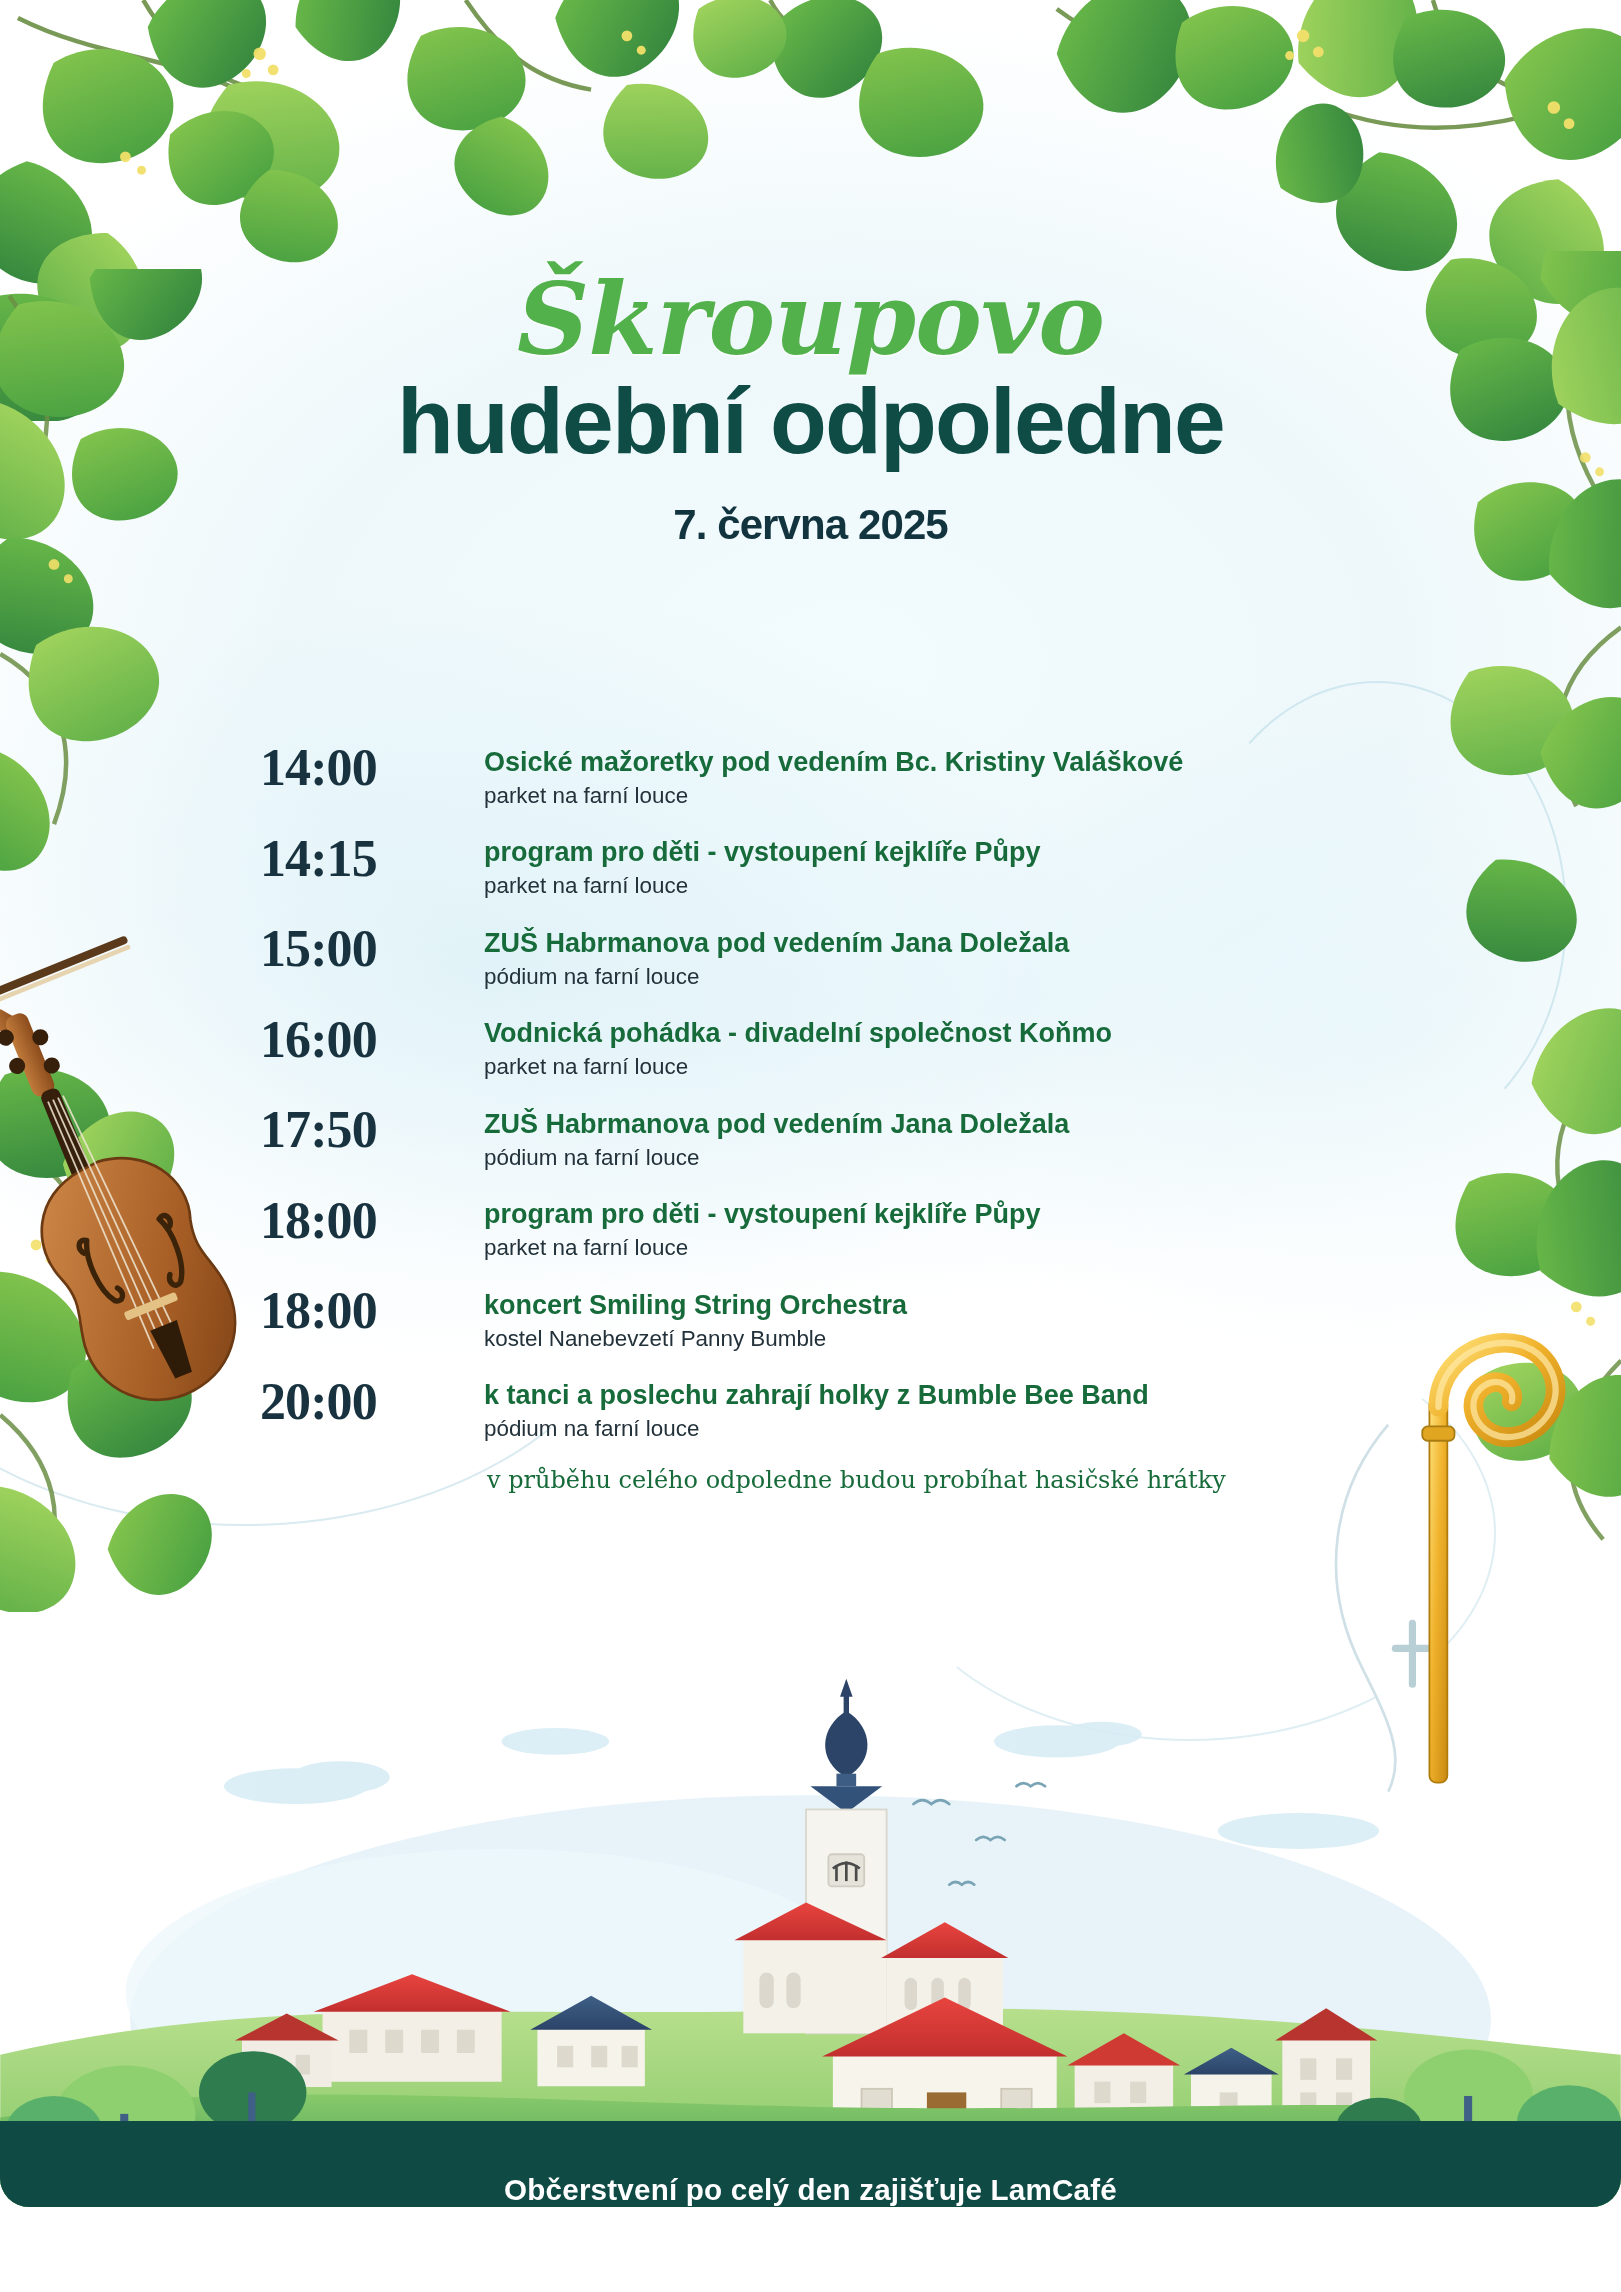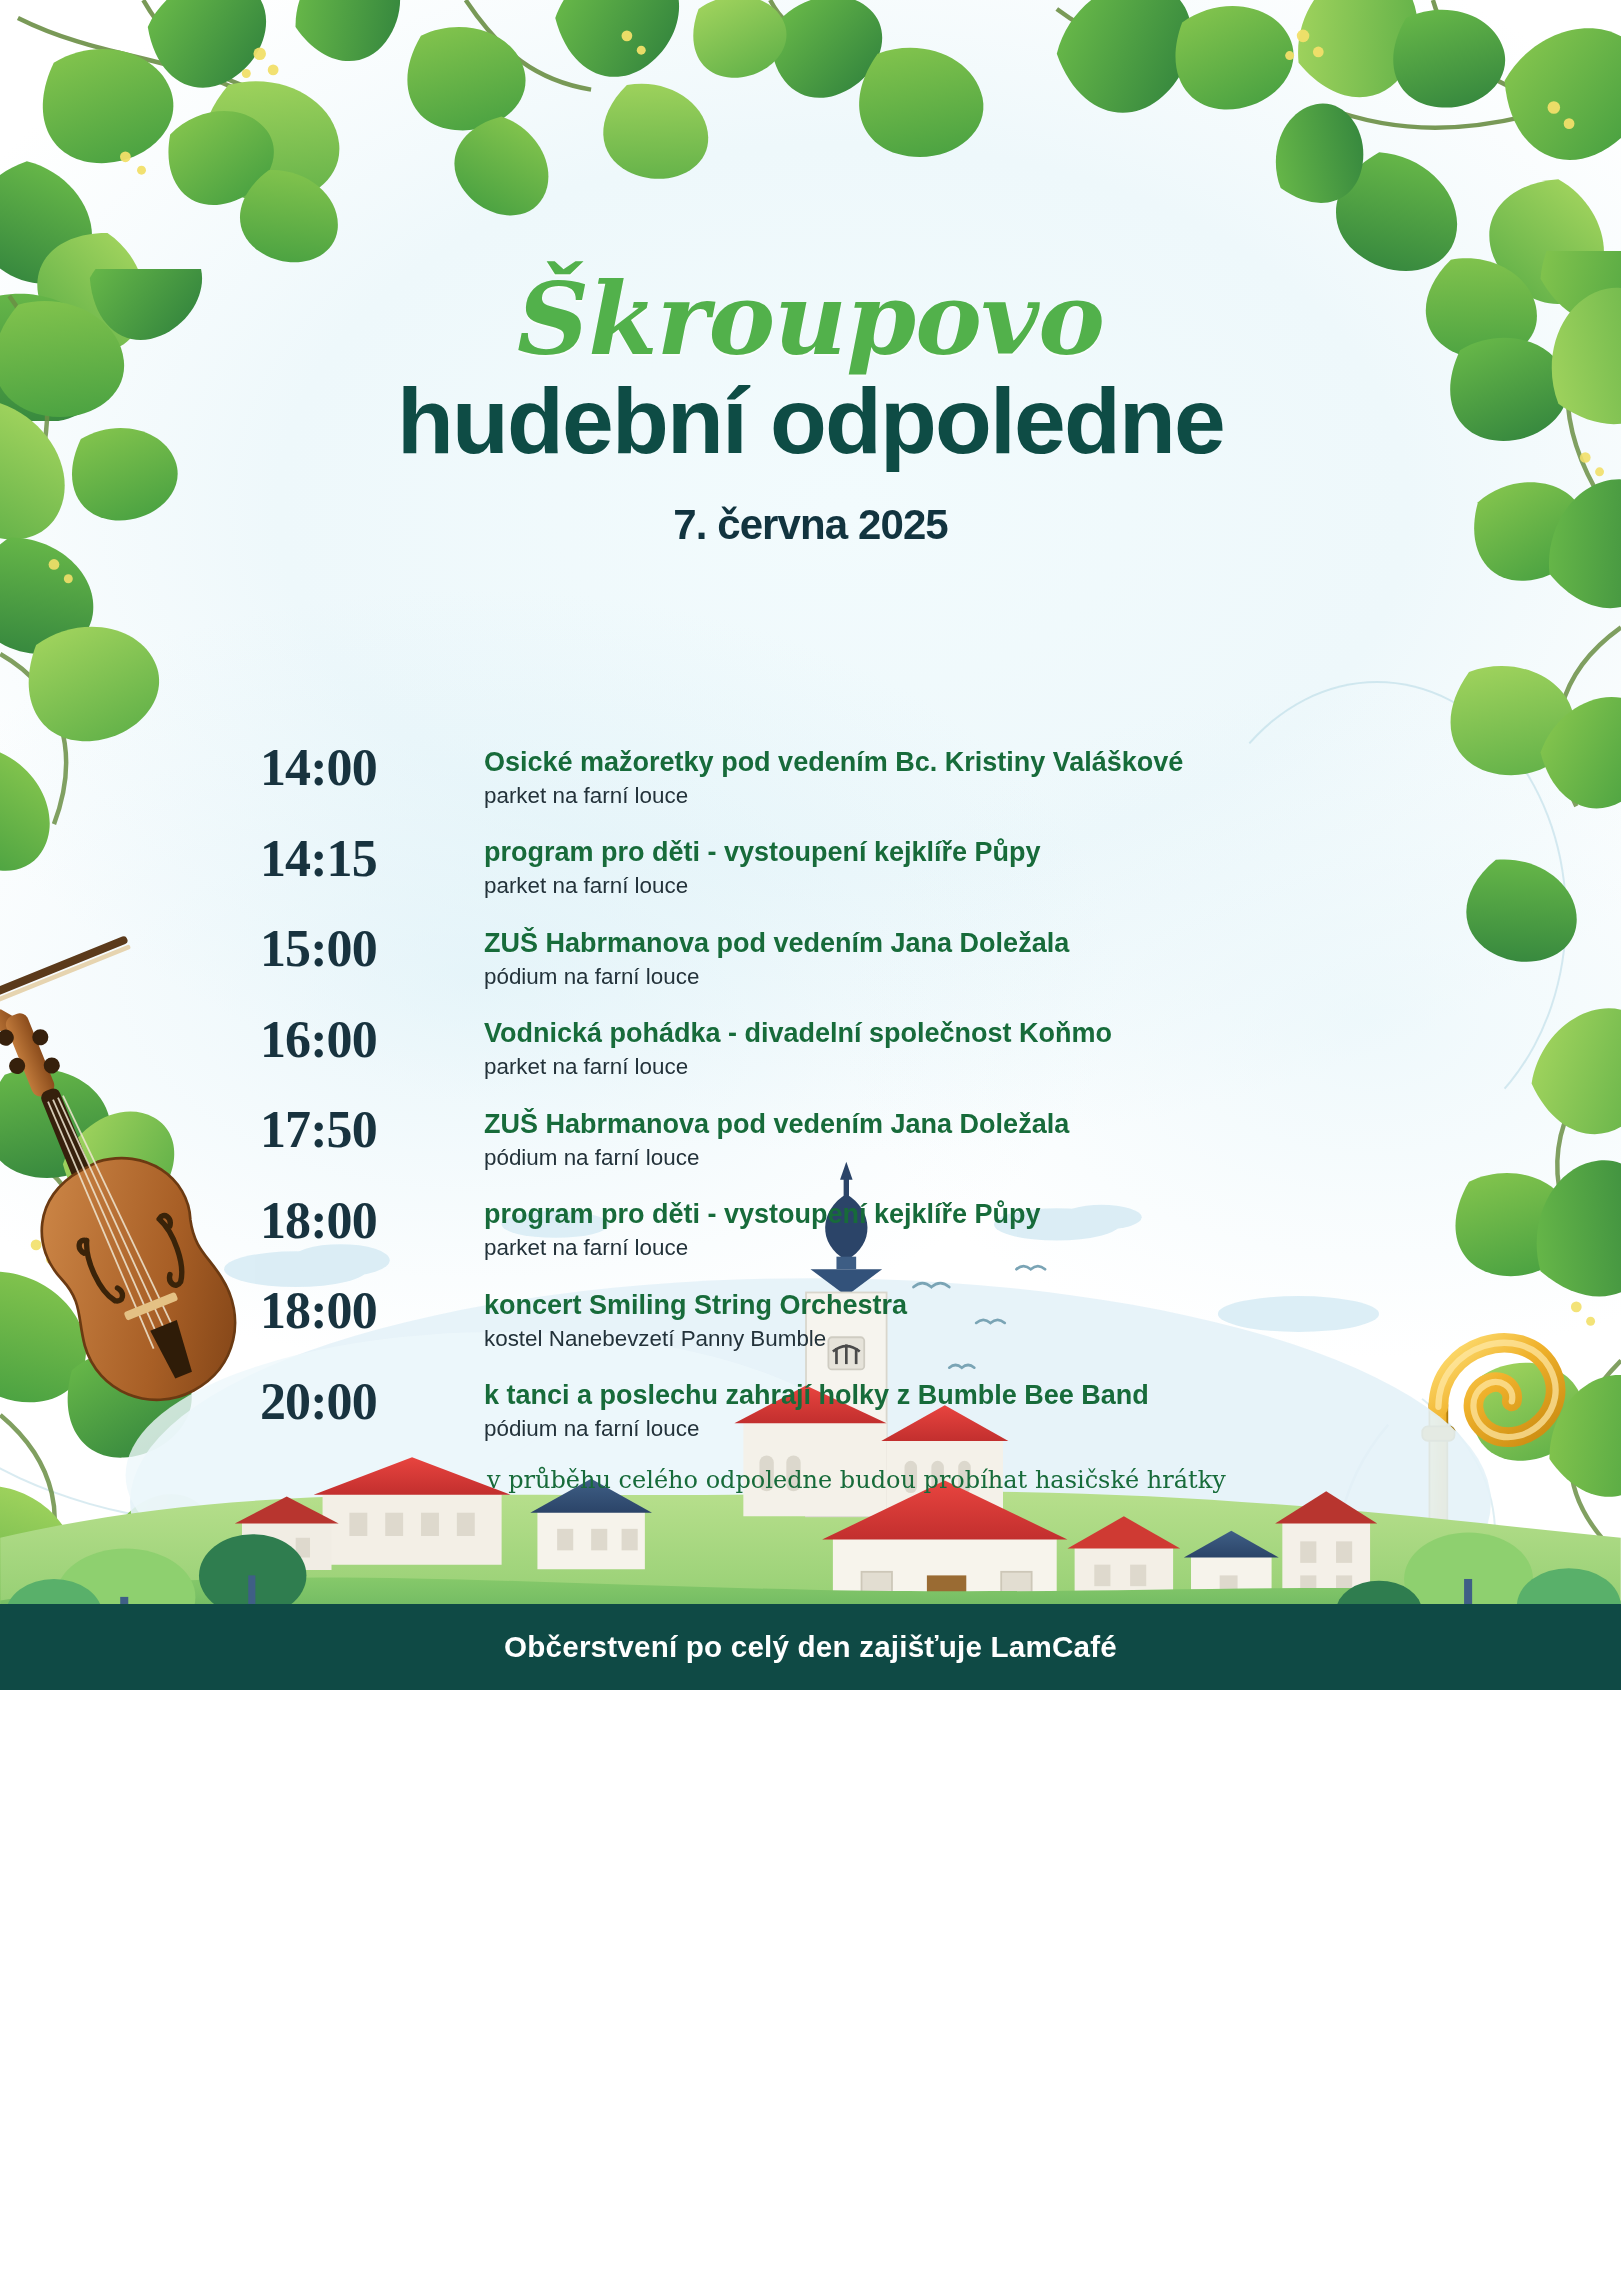--- a/index.html
+++ b/index.html
@@ -10,25 +10,26 @@
     width: 1621px;
     height: 2293px;
     font-family: "Liberation Sans", sans-serif;
     background: #ffffff;
     overflow: hidden;
   }
 
   .poster {
     position: relative;
     width: 1621px;
-    height: 1690px;
+    height: 2207px;
     overflow: hidden;
     background:
       radial-gradient(ellipse 1254px 806px at 52% 30%, #f2fbfd 0%, #eef8fb 45%, #ffffff 80%),
       linear-gradient(180deg, #fbfeff 0%, #ffffff 55%, #ffffff 100%);
+    border-radius: 29px;
   }
 
   
   .swoosh {
     position: absolute;
     border-radius: 50%;
     pointer-events: none;
   }
   .swoosh-a {
     left: -197px; top: 573px;
@@ -156,21 +157,21 @@
   }
 
   
   .footer {
     position: absolute;
     left: 0; right: 0;
     bottom: 0;
     height: 86px;
     background: #0f4a45;
     display: flex;
-    align-items: center;
+    align-items: flex-end;
     justify-content: center;
     z-index: 9;
   }
   .footer-text {
     color: #ffffff;
     font-family: "Liberation Sans", sans-serif;
     font-weight: 700;
     font-size: 29.6px;
     letter-spacing: 0.2px;
   }

